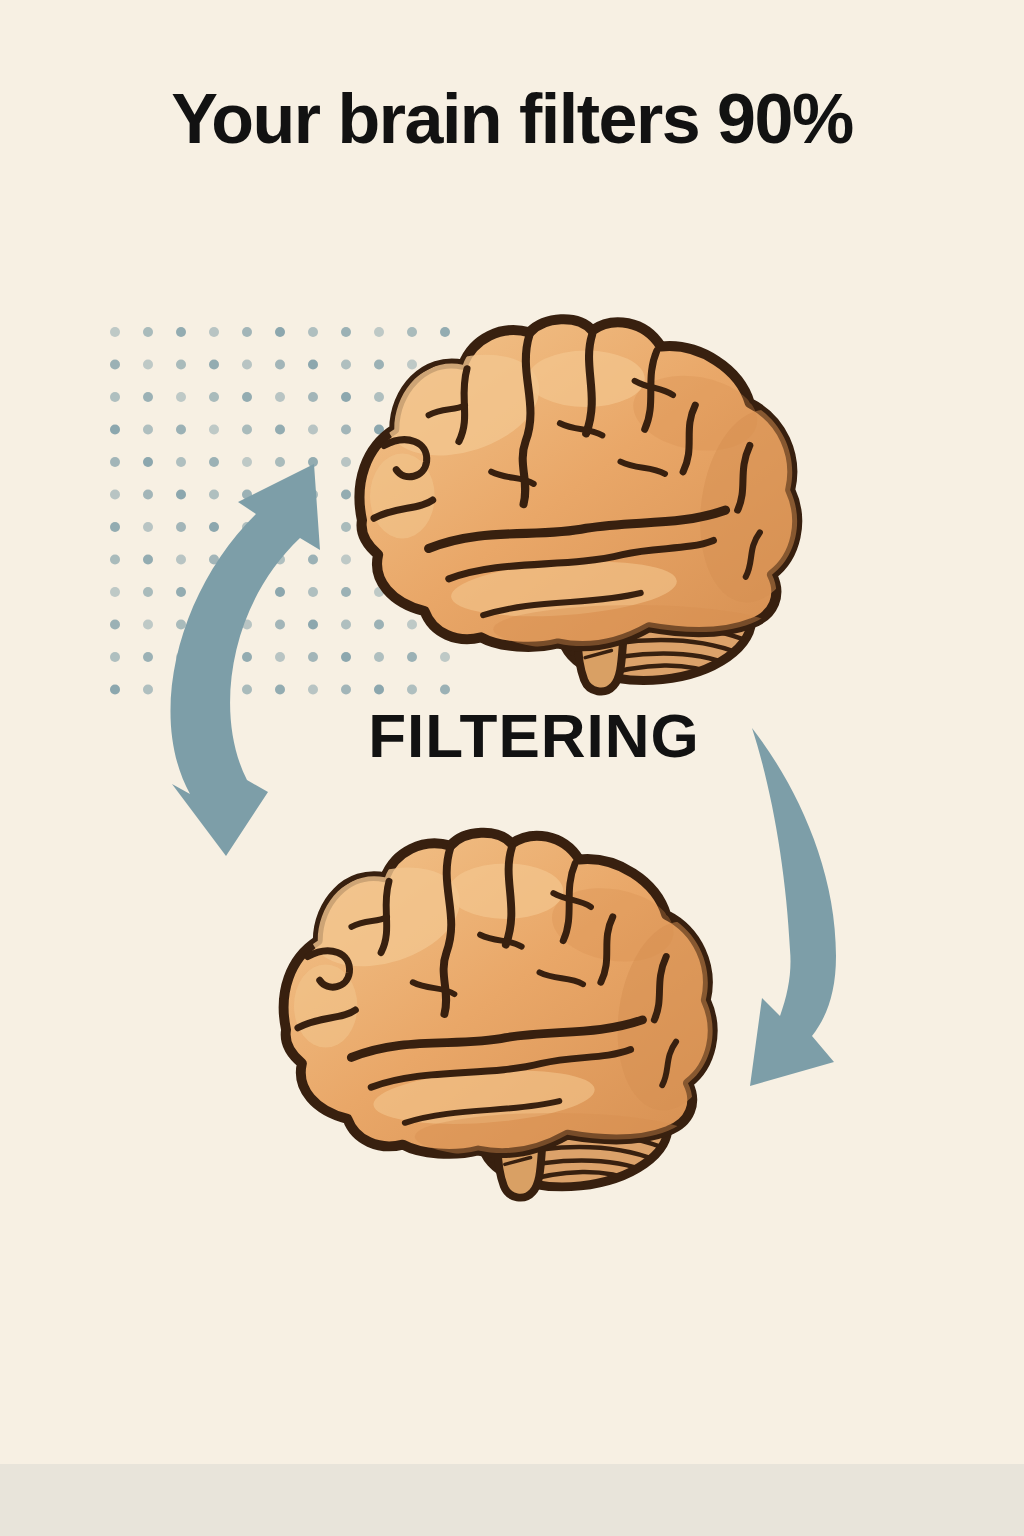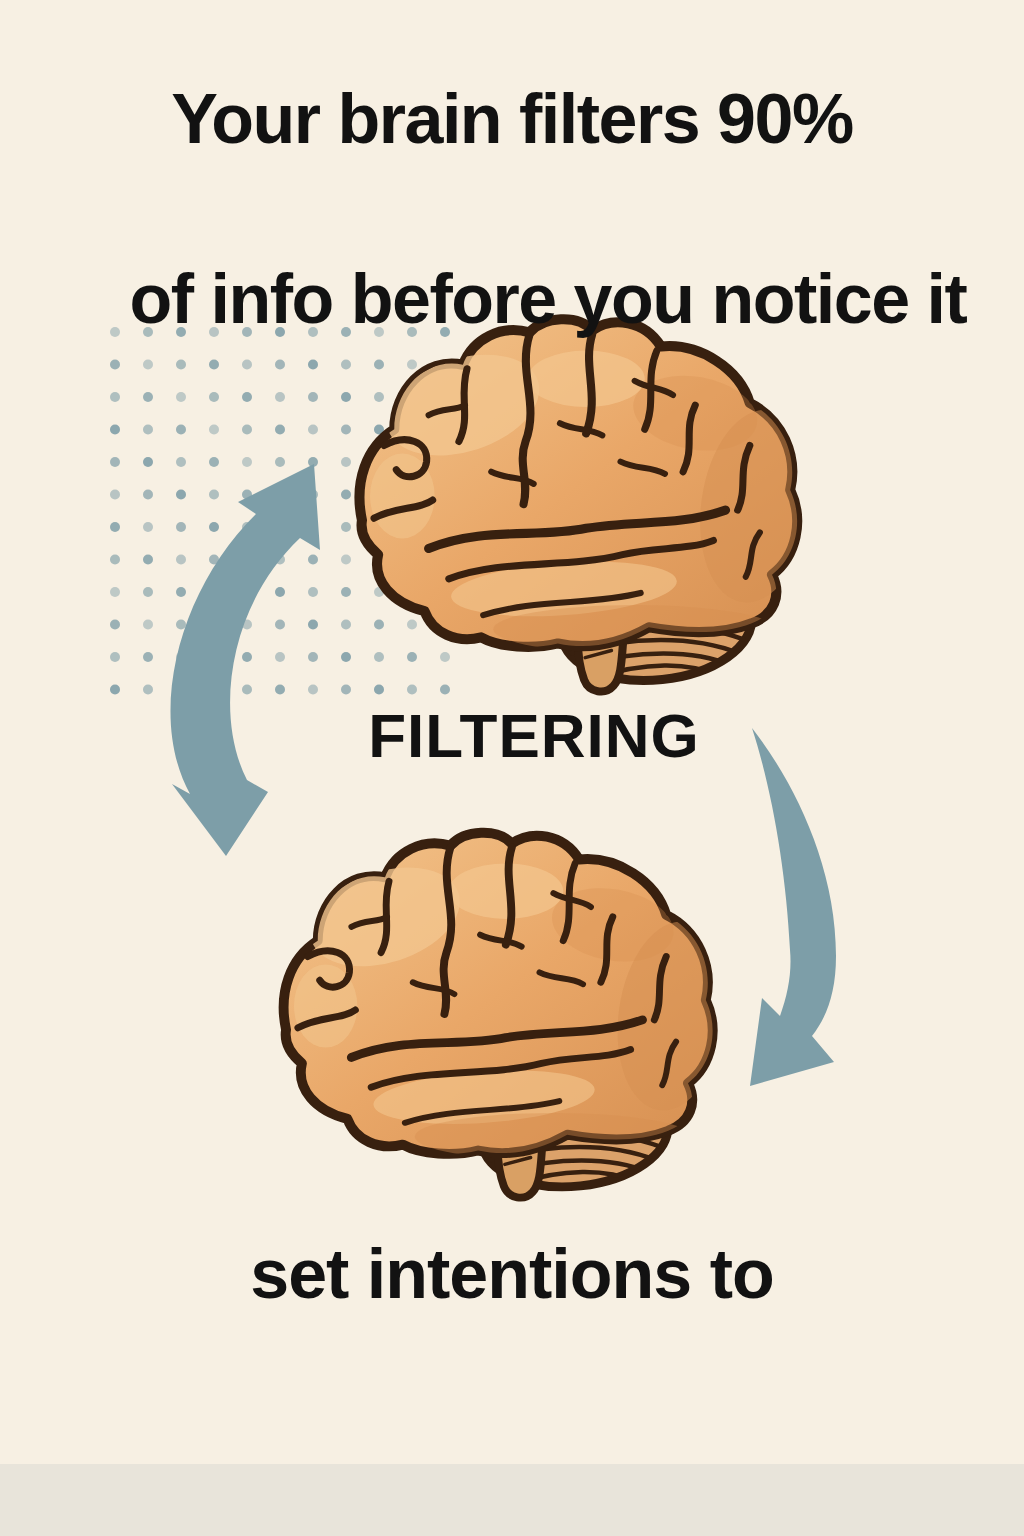--- a/index.html
+++ b/index.html
@@ -286,22 +286,21 @@
 
   <svg id="brain-top" class="layer" width="478" height="404" viewBox="0 0 470 400">
     <use href="#brainSymbol"></use>
   </svg>
 
   <svg id="brain-bottom" class="layer" width="466" height="396" viewBox="0 0 470 400">
     <use href="#brainSymbol"></use>
   </svg>
 
   <div id="headline" class="txt"><span>Your brain filters 90%</span><br>
-    <span>of info before you notice it</span>
   </div>
 
   <div id="process-label" class="txt"><span>FILTERING</span>
   </div>
 
-  <div id="footer-text" class="txt"><span>set intentions to</span><br>
+  <div id="footer-text" class="txt"><br>
   </div>
 
 </div>
 
 </body></html>

